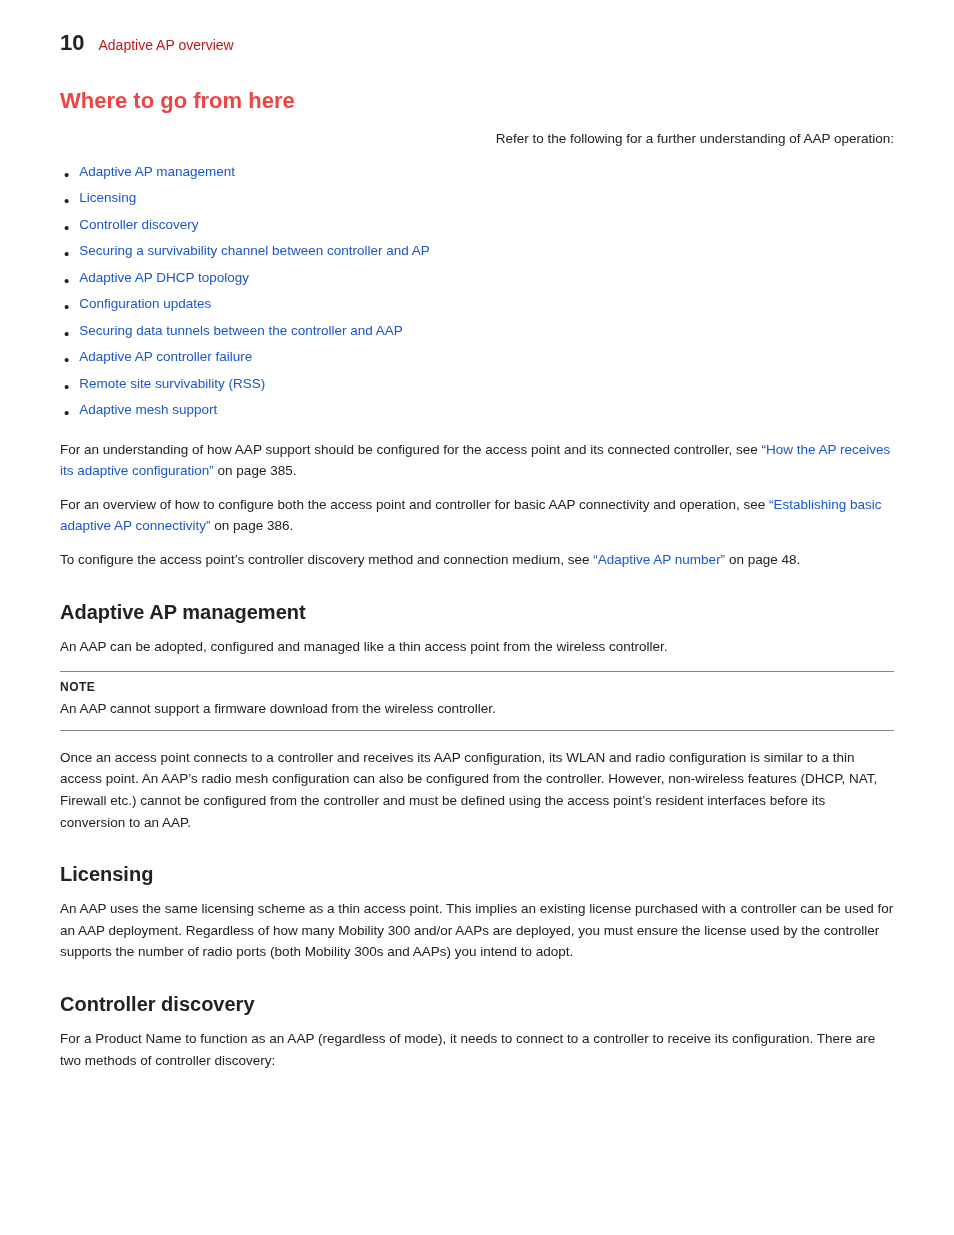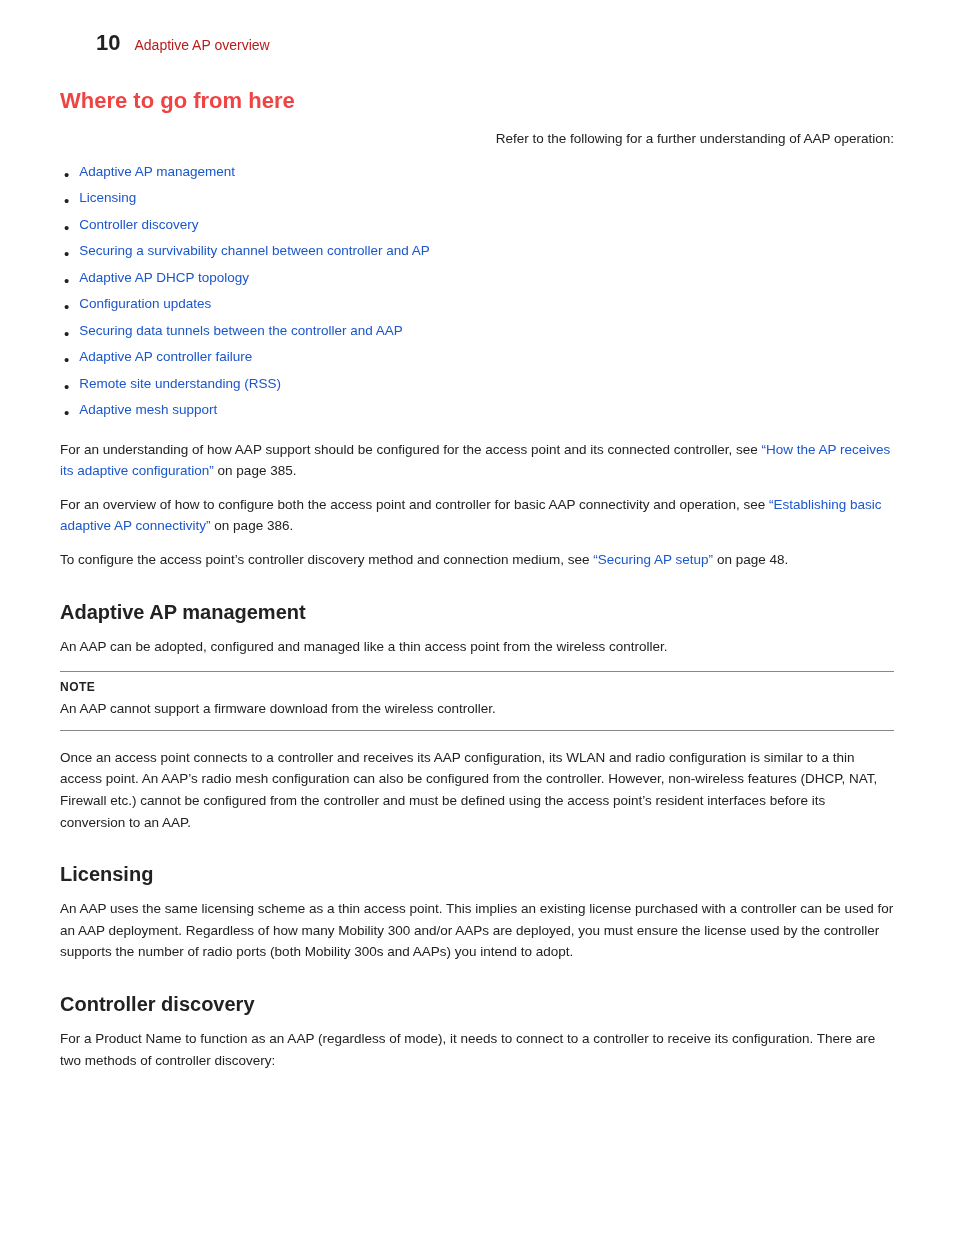--- a/index.html
+++ b/index.html
@@ -19,21 +19,20 @@
 
     .page {
       padding: 30px 60px 40px 60px;
     }
 
     .page-header {
       display: flex;
       align-items: baseline;
       margin-bottom: 30px;
       border-bottom: none;
-      margin-left: 36px;
     }
 
     .page-number {
       font-size: 22px;
       font-weight: bold;
       margin-right: 14px;
       color: #222;
     }
 
     .page-chapter {
@@ -151,37 +150,37 @@
       <li>
           <a class="blue-link">Configuration updates</a>
         </li>
       <li>
           <a class="blue-link">Securing data tunnels between the controller and AAP</a>
         </li>
       <li>
           <a class="blue-link">Adaptive AP controller failure</a>
         </li>
       <li>
-          <a class="blue-link">Remote site understanding (RSS)</a>
+          <a class="blue-link">Remote site survivability (RSS)</a>
         </li>
       <li>
           <a class="blue-link">Adaptive mesh support</a>
         </li>
     </ul>
 
     <p>
       <span>For an understanding of how AAP support should be configured for the access point and its connected controller, see </span><a class="blue-link">“How the AP receives its adaptive configuration”</a><span> on page 385.</span>
     </p>
 
     <p>
       <span>For an overview of how to configure both the access point and controller for basic AAP connectivity and operation, see </span><a class="blue-link">“Establishing basic adaptive AP connectivity”</a><span> on page 386.</span>
     </p>
 
     <p>
-      <span>To configure the access point’s controller discovery method and connection medium, see </span><a class="blue-link">“Securing AP setup”</a><span> on page 48.</span>
+      <span>To configure the access point’s controller discovery method and connection medium, see </span><a class="blue-link">“Adaptive AP number”</a><span> on page 48.</span>
     </p>
   </div>
 
   <div>
     <h2 class="section-subtitle">Adaptive AP management</h2>
     <p>An AAP can be adopted, configured and managed like a thin access point from the wireless controller.</p>
 
     <div class="note-box">
       <div class="note-label">NOTE</div>
       <p class="note-text">An AAP cannot support a firmware download from the wireless controller.</p>

